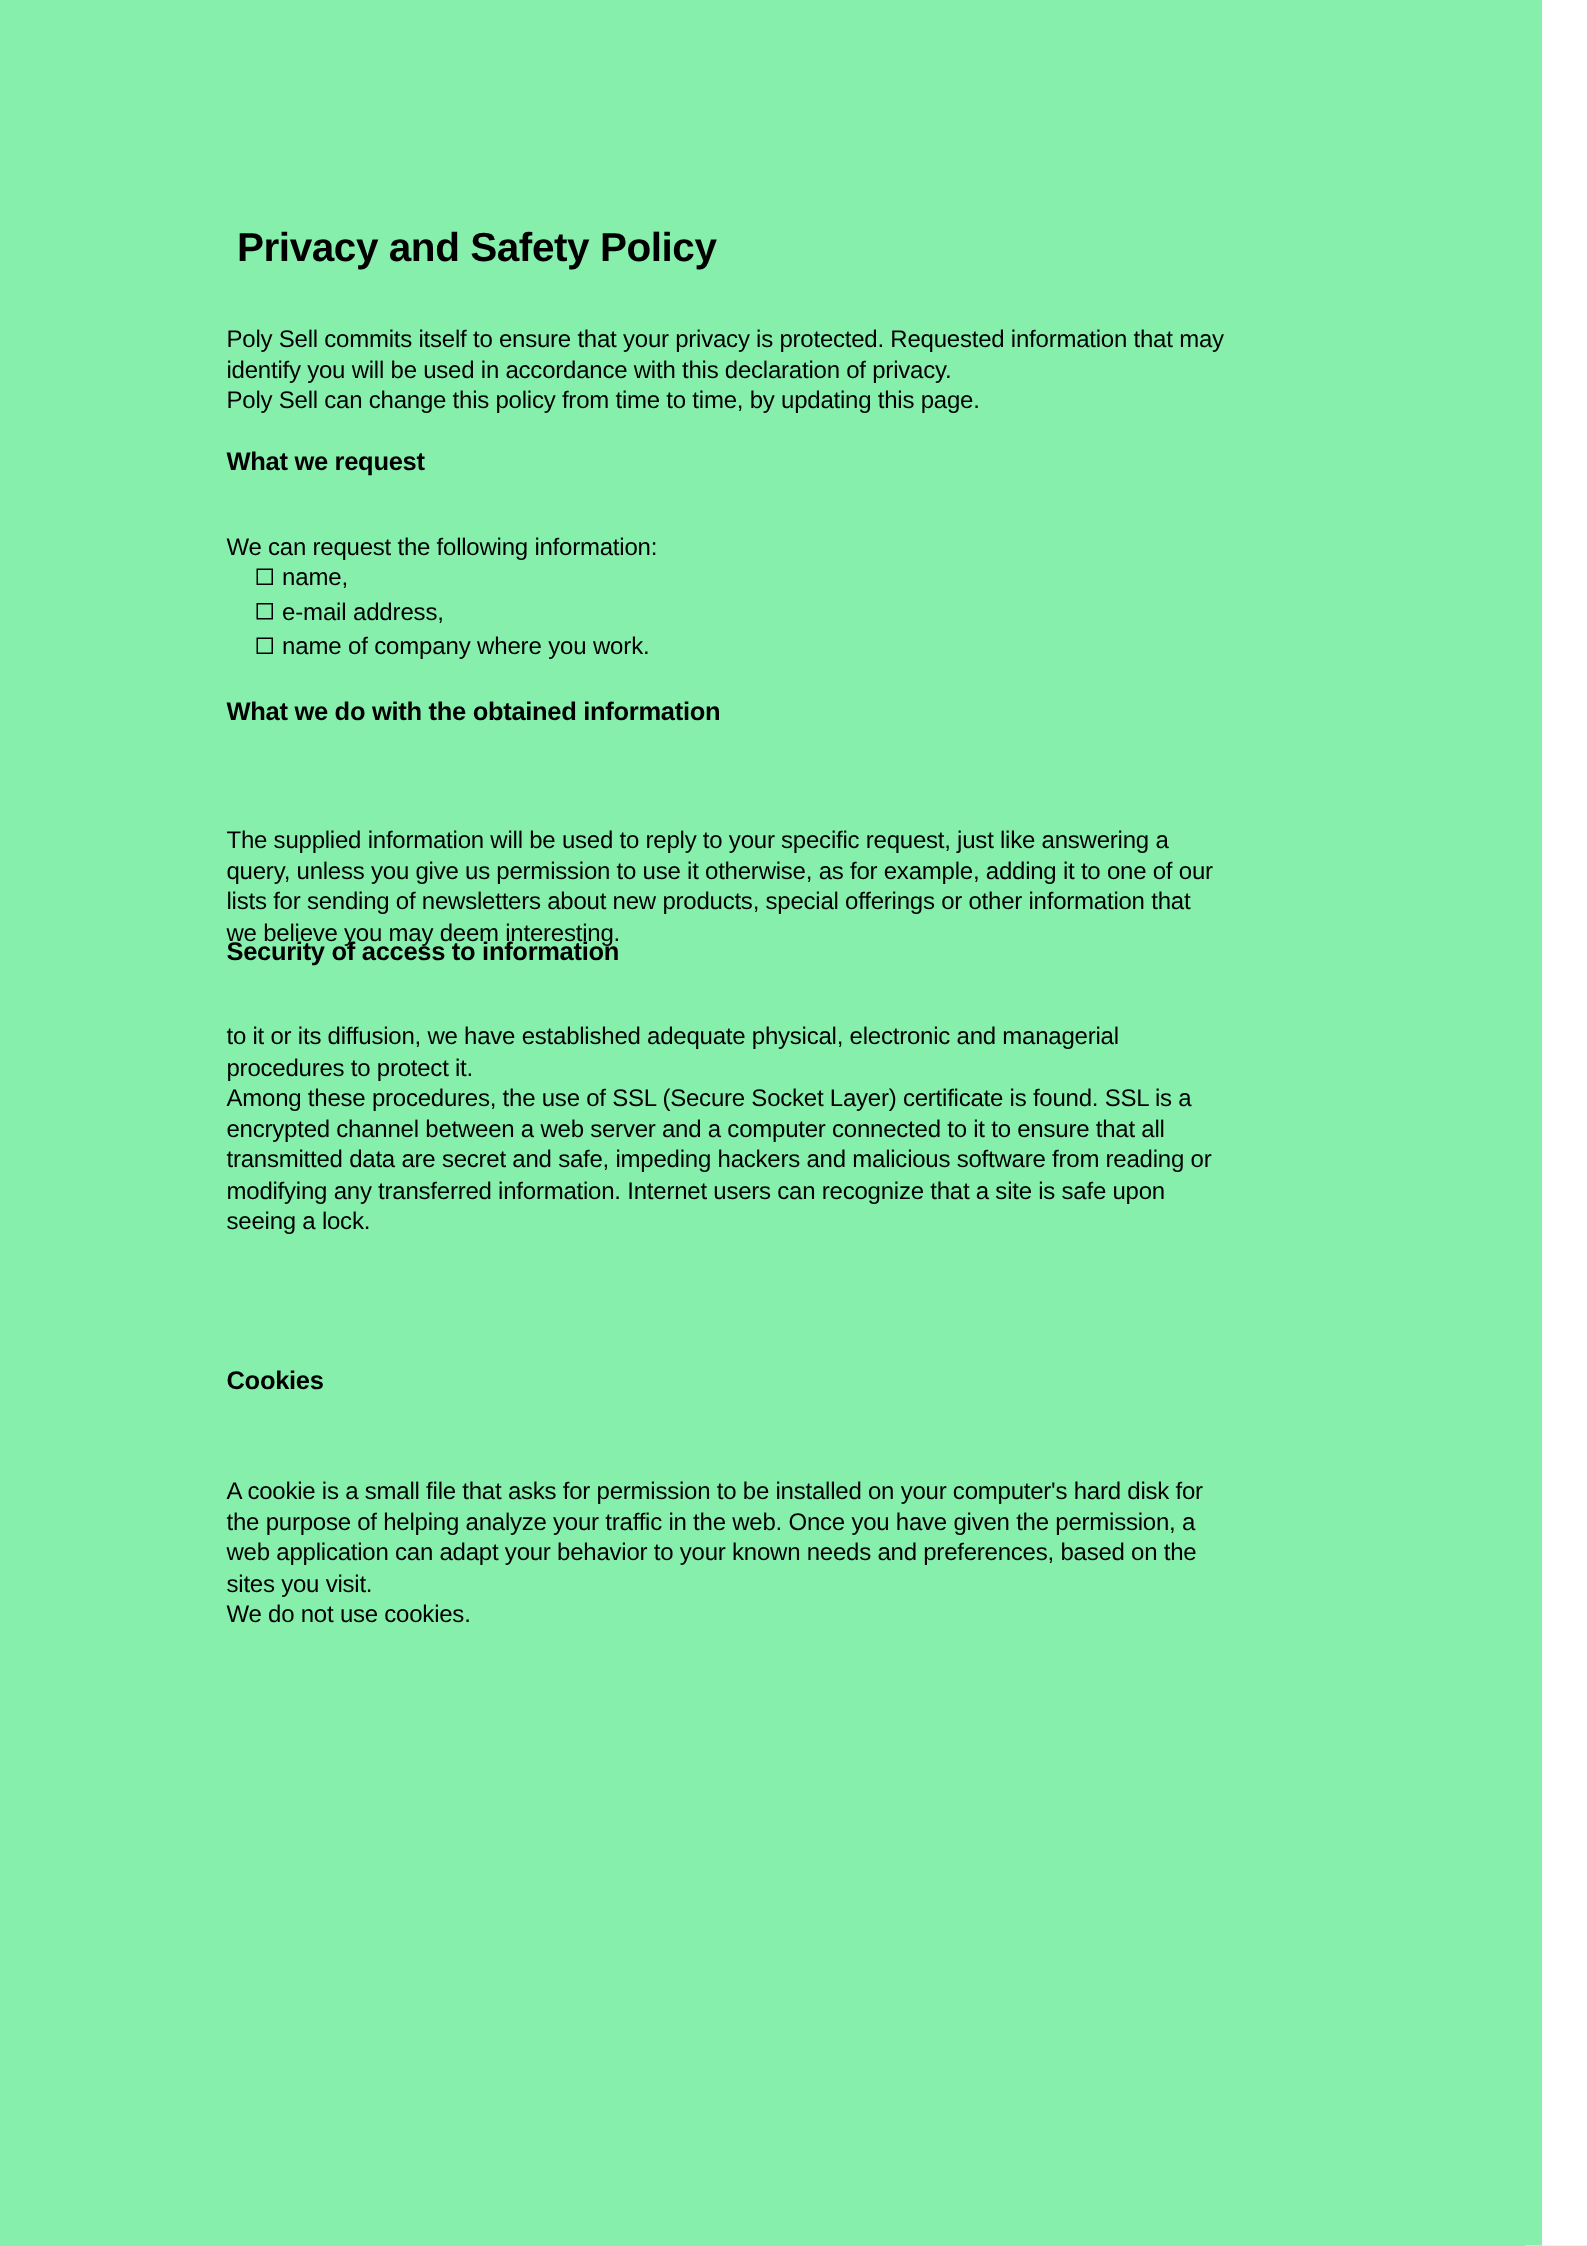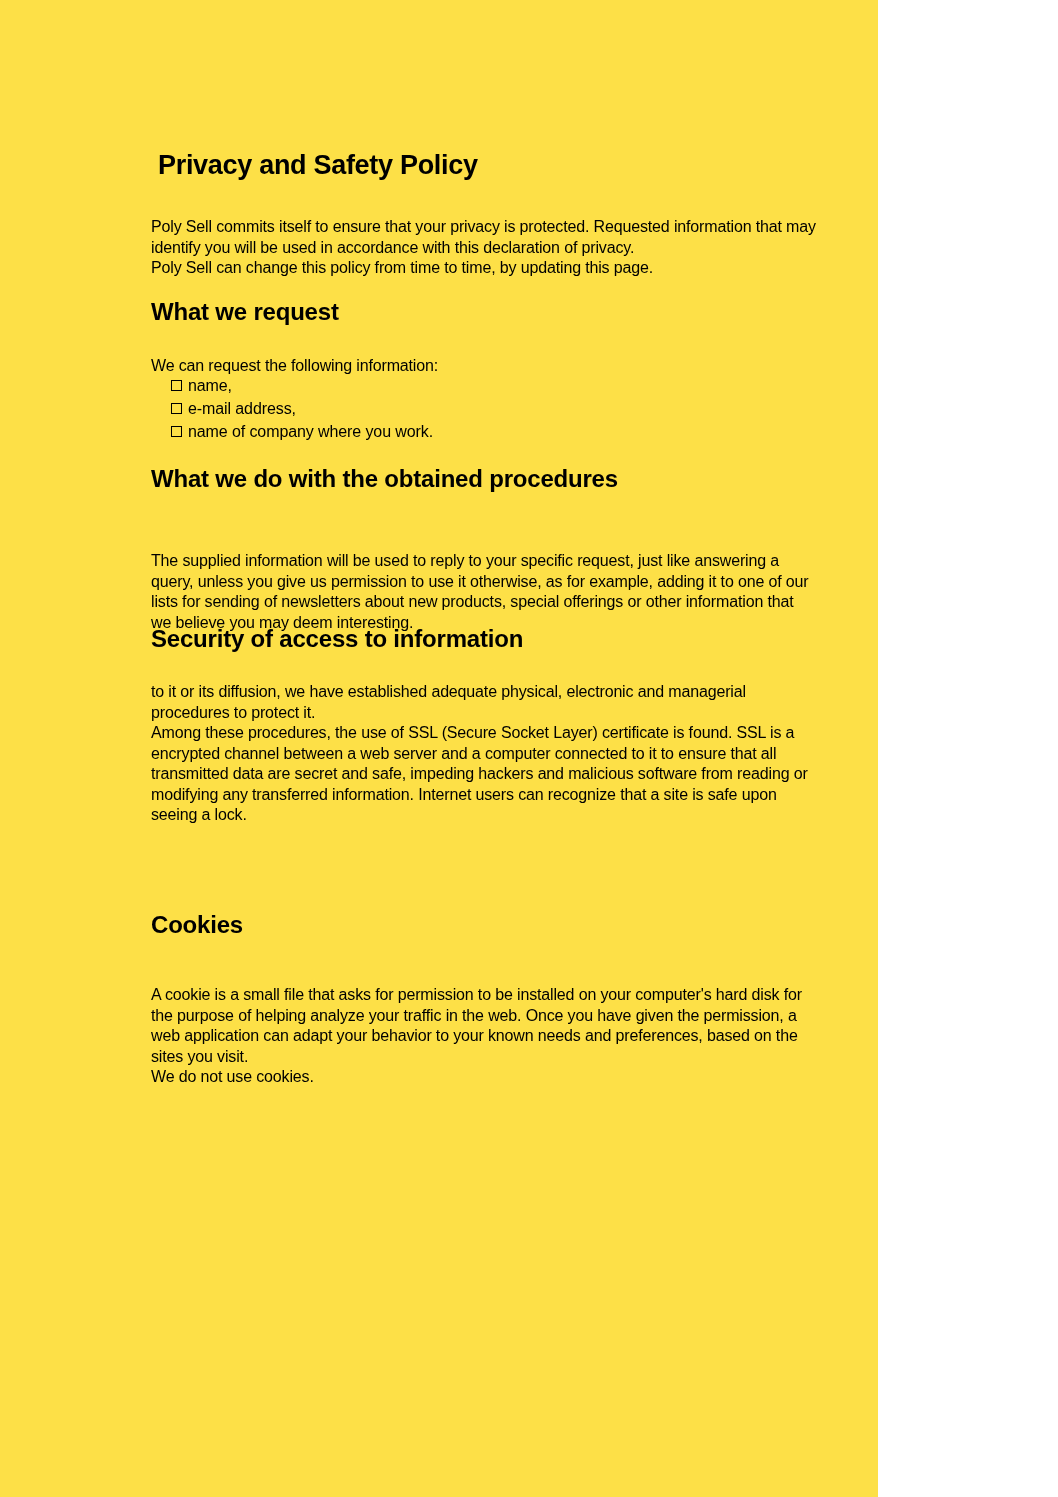--- a/index.html
+++ b/index.html
@@ -12,37 +12,37 @@
       height: 1497px;
       position: relative;
       overflow: hidden;
       font-family: "Liberation Sans", sans-serif;
       color: #000000;
     }
     .page {
       position: absolute;
       left: 0;
       top: 0;
-      width: 878px;
+      width: 1028px;
       height: 1497px;
-      background: #fde047;
+      background: #86efac;
     }
     .title {
       position: absolute;
       left: 158px;
       top: 150px;
       font-size: 27px;
       font-weight: bold;
       letter-spacing: -0.3px;
       white-space: nowrap;
     }
     .h2 {
       position: absolute;
       left: 151px;
-      font-size: 24px;
+      font-size: 17px;
       font-weight: bold;
       letter-spacing: -0.2px;
       white-space: nowrap;
     }
     .para {
       position: absolute;
       left: 151px;
       font-size: 16px;
       line-height: 20.5px;
       letter-spacing: -0.15px;
@@ -95,21 +95,21 @@
       <span class="box"></span><span>name,</span>
     </span>
     <span class="li">
       <span class="box"></span><span>e-mail address,</span>
     </span>
     <span class="li">
       <span class="box"></span><span>name of company where you work.</span>
     </span>
   </div>
 
-  <div class="h2" style="top:465px;">What we do with the obtained procedures</div>
+  <div class="h2" style="top:465px;">What we do with the obtained information</div>
   <div class="para" style="top:551px;">
     <span class="line">The supplied information will be used to reply to your specific request, just like answering a</span>
     <span class="line">query, unless you give us permission to use it otherwise, as for example, adding it to one of our</span>
     <span class="line">lists for sending of newsletters about new products, special offerings or other information that</span>
     <span class="line">we believe you may deem interesting.</span>
   </div>
 
   <div class="h2" style="top:625px;">Security of access to information</div>
   <div class="para" style="top:682px;">
     <span class="line">to it or its diffusion, we have established adequate physical, electronic and managerial</span>

